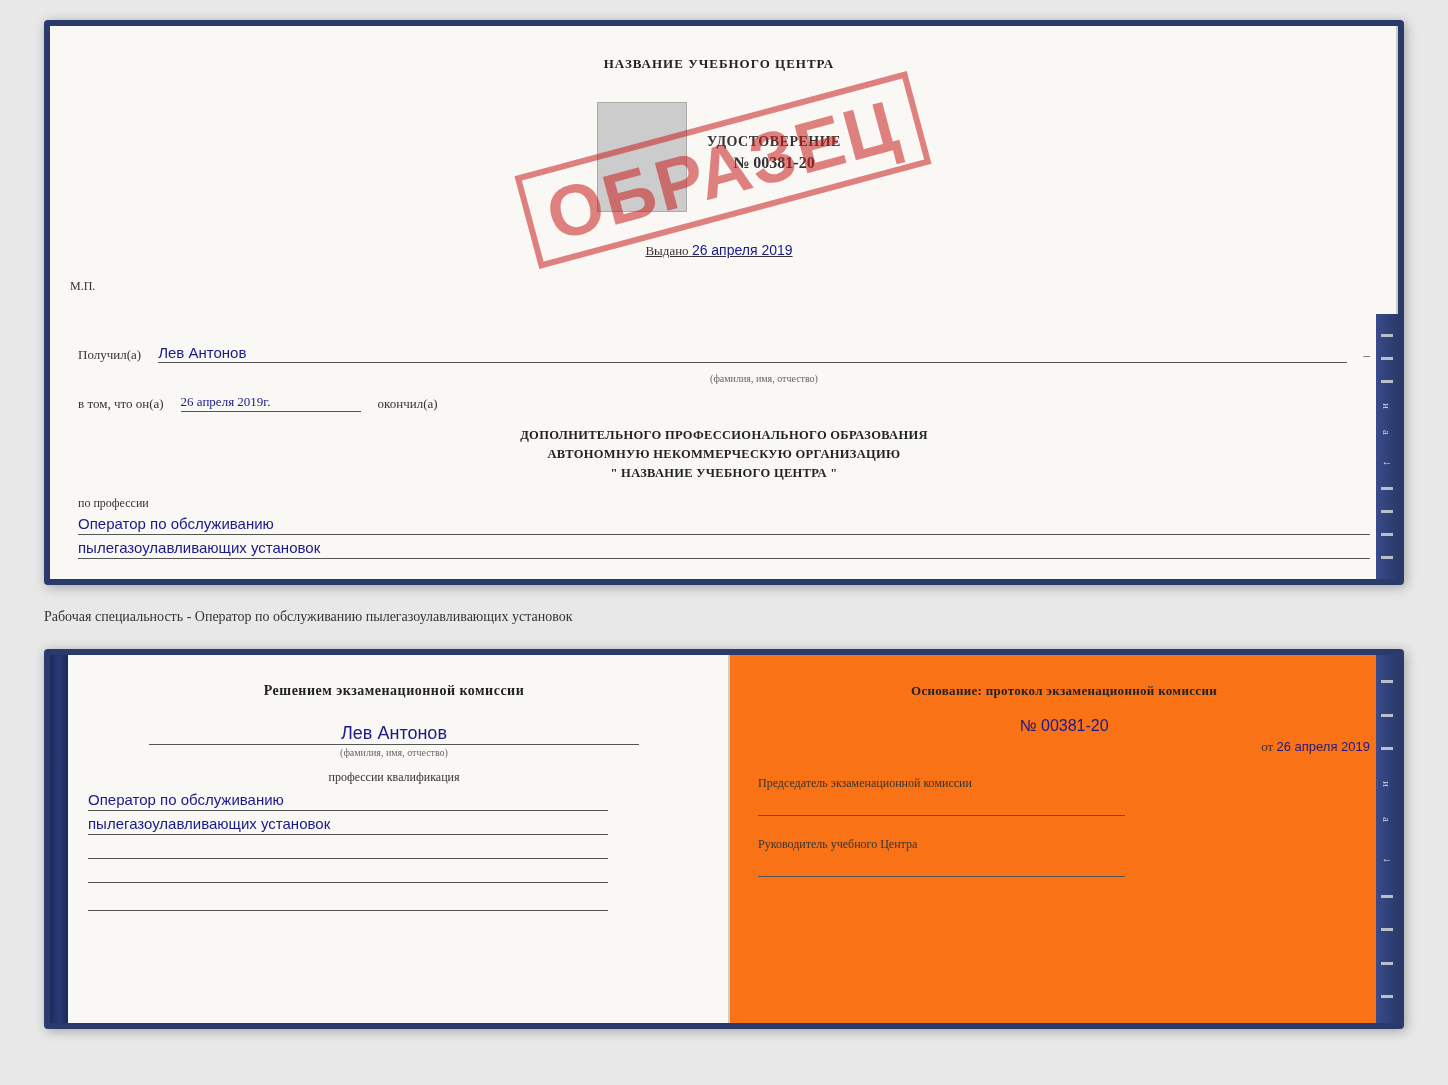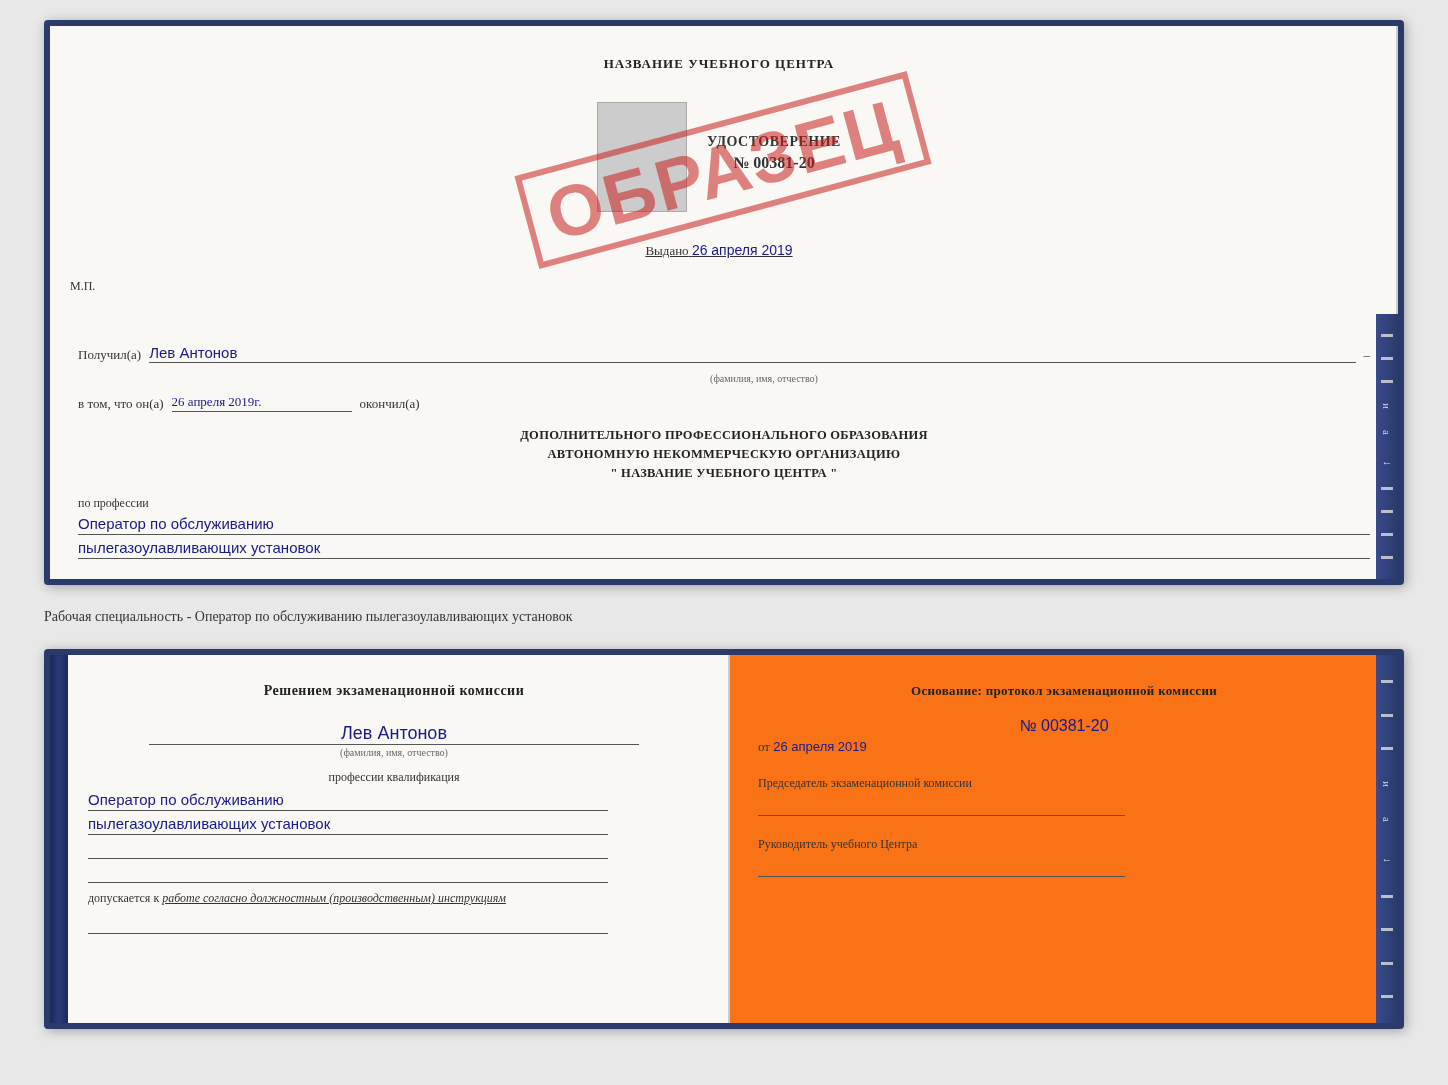--- a/index.html
+++ b/index.html
@@ -157,21 +157,21 @@
       letter-spacing: 2px;
       border: 6px solid rgba(200, 30, 30, 0.55);
       padding: 6px 16px;
       line-height: 1;
     }
 
     
     .field-row {
       display: flex;
       align-items: flex-end;
-      gap: 8px;
+      gap: 17px;
       margin-bottom: 10px;
     }
 
     .field-label {
       font-size: 13px;
       color: #333;
       white-space: nowrap;
     }
 
     .field-value {
@@ -365,21 +365,21 @@
       font-family: 'Segoe Script', cursive, sans-serif;
       color: #1a1a8a;
       text-align: center;
       display: block;
       margin-bottom: 4px;
     }
 
     .protocol-date {
       font-size: 13px;
       color: #333;
-      text-align: left;
+      text-align: right;
       display: block;
       margin-bottom: 20px;
     }
 
     .protocol-date span.handwritten {
       font-family: 'Segoe Script', cursive, sans-serif;
       color: #1a1a8a;
     }
 
     .sig-label {
@@ -484,24 +484,20 @@
     <span class="person-name-large">Лев Антонов</span>
     <span class="person-subtext">(фамилия, имя, отчество)</span>
 
     <div class="qualification-label">профессии квалификация</div>
 
     <span class="qualification-value">Оператор по обслуживанию</span>
     <span class="qualification-value">пылегазоулавливающих установок</span>
     <span class="blank-line"></span>
     <span class="blank-line"></span>
 
-    <div class="admission-text">
-      <span>допускается к</span>
-      <em>работе согласно должностным (производственным) инструкциям</em>
-    </div>
 
     <span class="blank-line" style="margin-top:8px;"></span>
   </div>
 
   <div class="bottom-right">
     <div class="basis-heading">Основание: протокол экзаменационной комиссии</div>
 
     <span class="protocol-number">№  00381-20</span>
 
     <span class="protocol-date">

